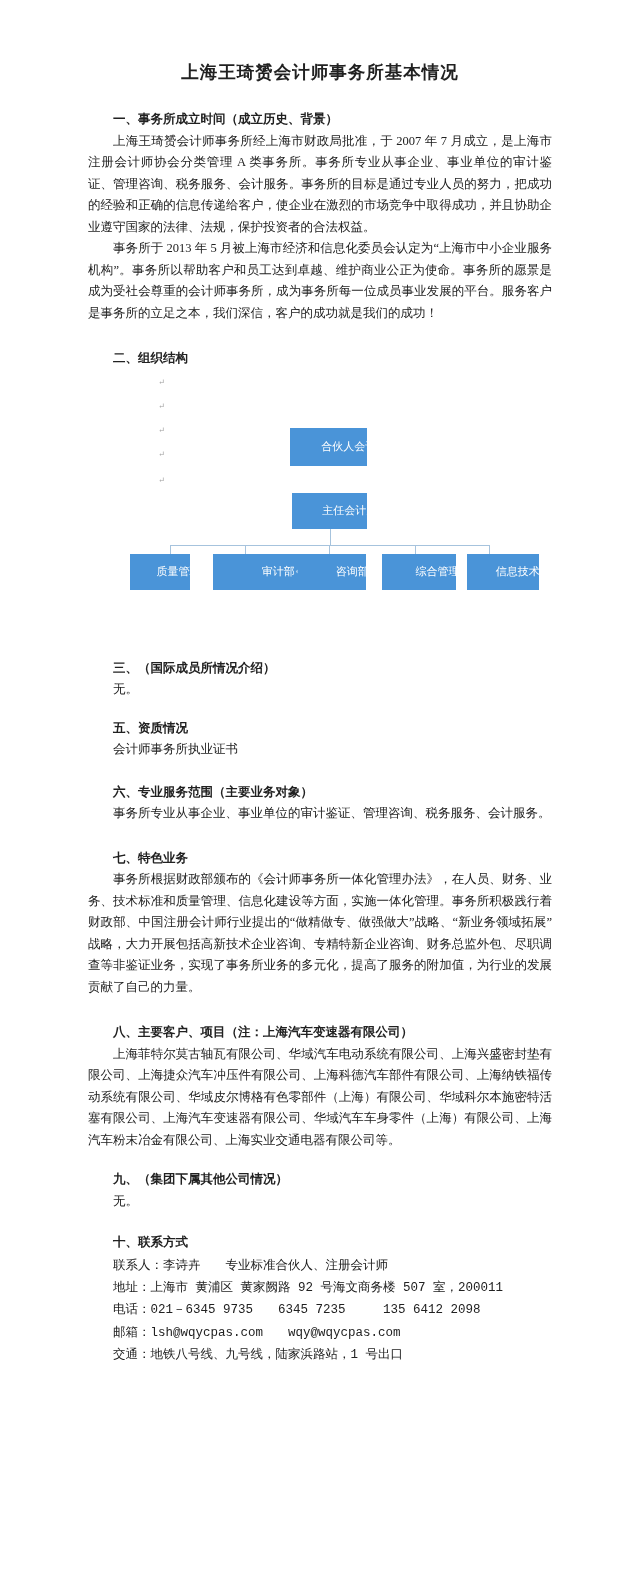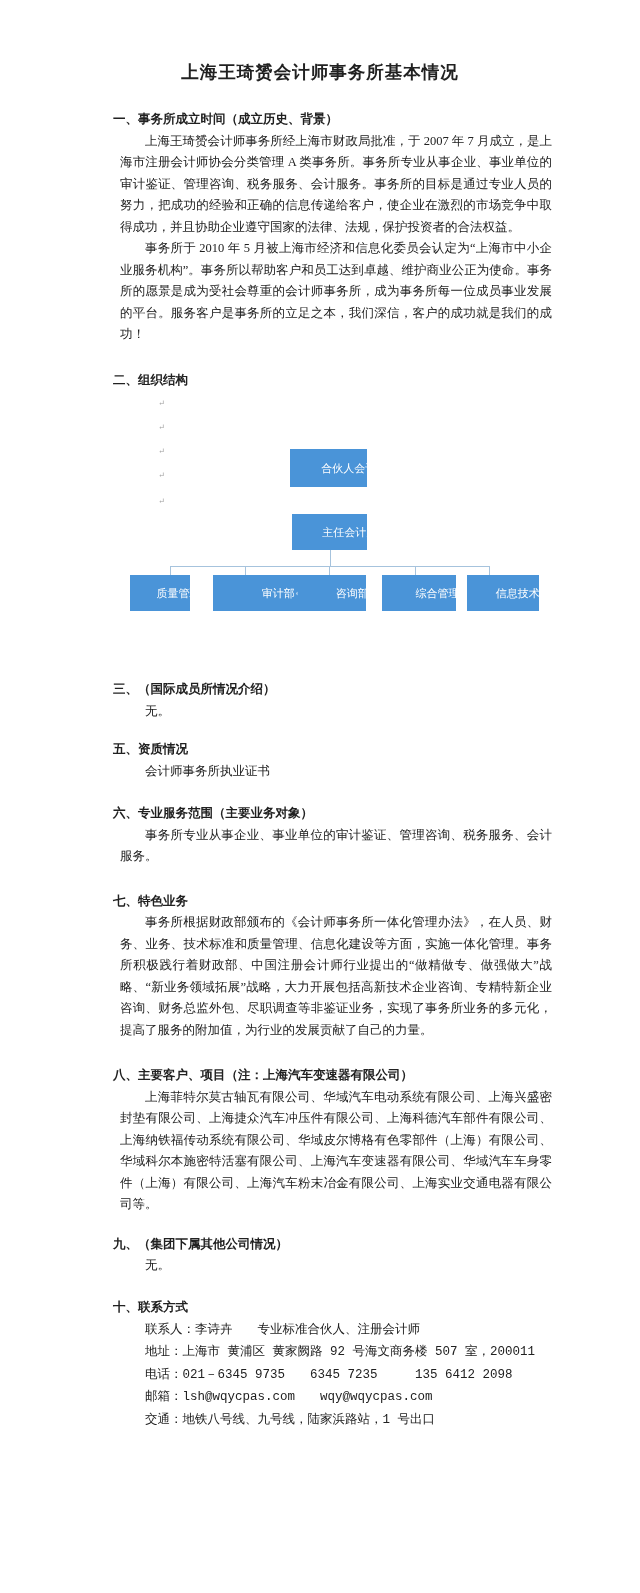--- a/index.html
+++ b/index.html
@@ -34,21 +34,20 @@
     font-weight:bold;
     line-height:21.5px;
     text-indent:2em;
     text-align:justify;
   }
   .para{
     font-size:12.5px;
     line-height:21.5px;
     text-indent:2em;
     text-align:justify;
-    margin-left:32px;
   }
   .sec1{margin-top:25px;}
   .sec2{margin-top:24px;}
   .sec3{margin-top:66px;}
   .sec4{margin-top:22px;}
   .sec5{margin-top:17px;}
   .sec6{margin-top:21px;}
   .sec7{margin-top:23px;}
   .sec8{margin-top:24px;}
   .sec9{margin-top:18px;}
@@ -91,21 +90,21 @@
 </head>
 <body>
 
 <div class="page">
 
   <div class="doc-title">上海王琦赟会计师事务所基本情况</div>
 
   <div class="sec1">
     <div class="sec-heading">一、事务所成立时间（成立历史、背景）</div>
     <p class="para">上海王琦赟会计师事务所经上海市财政局批准，于 2007 年 7 月成立，是上海市注册会计师协会分类管理 A 类事务所。事务所专业从事企业、事业单位的审计鉴证、管理咨询、税务服务、会计服务。事务所的目标是通过专业人员的努力，把成功的经验和正确的信息传递给客户，使企业在激烈的市场竞争中取得成功，并且协助企业遵守国家的法律、法规，保护投资者的合法权益。</p>
-    <p class="para">事务所于 2010 年 5 月被上海市经济和信息化委员会认定为“上海市中小企业服务机构”。事务所以帮助客户和员工达到卓越、维护商业公正为使命。事务所的愿景是成为受社会尊重的会计师事务所，成为事务所每一位成员事业发展的平台。服务客户是事务所的立足之本，我们深信，客户的成功就是我们的成功！</p>
+    <p class="para">事务所于 2013 年 5 月被上海市经济和信息化委员会认定为“上海市中小企业服务机构”。事务所以帮助客户和员工达到卓越、维护商业公正为使命。事务所的愿景是成为受社会尊重的会计师事务所，成为事务所每一位成员事业发展的平台。服务客户是事务所的立足之本，我们深信，客户的成功就是我们的成功！</p>
   </div>
 
   <div class="sec2">
     <div class="sec-heading">二、组织结构</div>
 
     <div class="org-chart">
       <span class="pmark" style="top:8px;">↵</span>
       <span class="pmark" style="top:32px;">↵</span>
       <span class="pmark" style="top:56px;">↵</span>
       <span class="pmark" style="top:80px;">↵</span>

